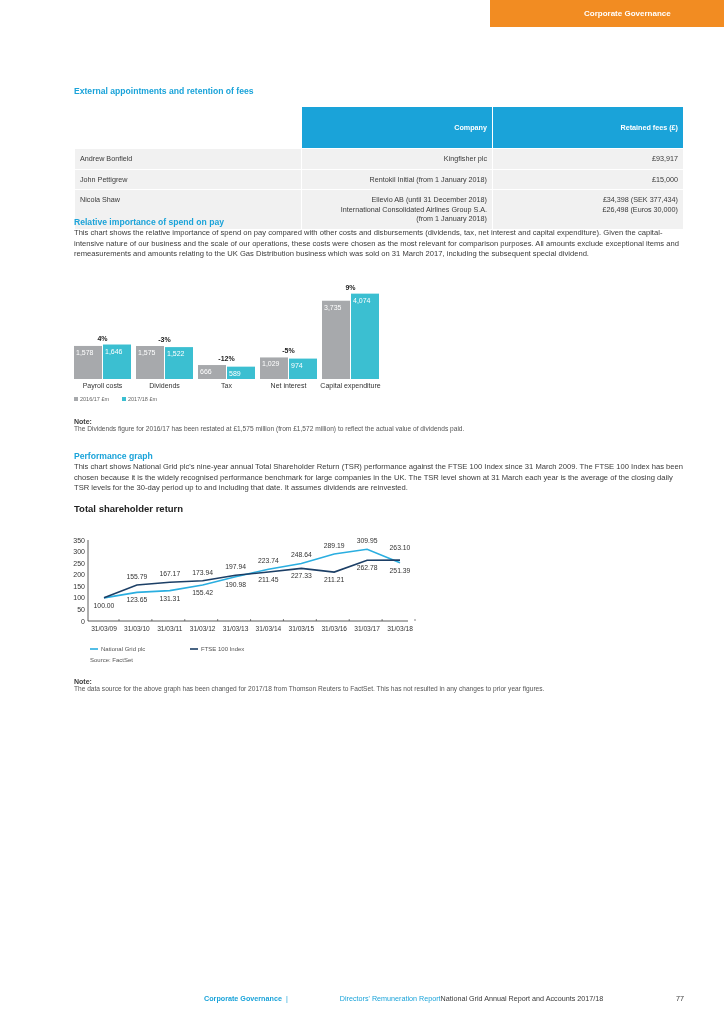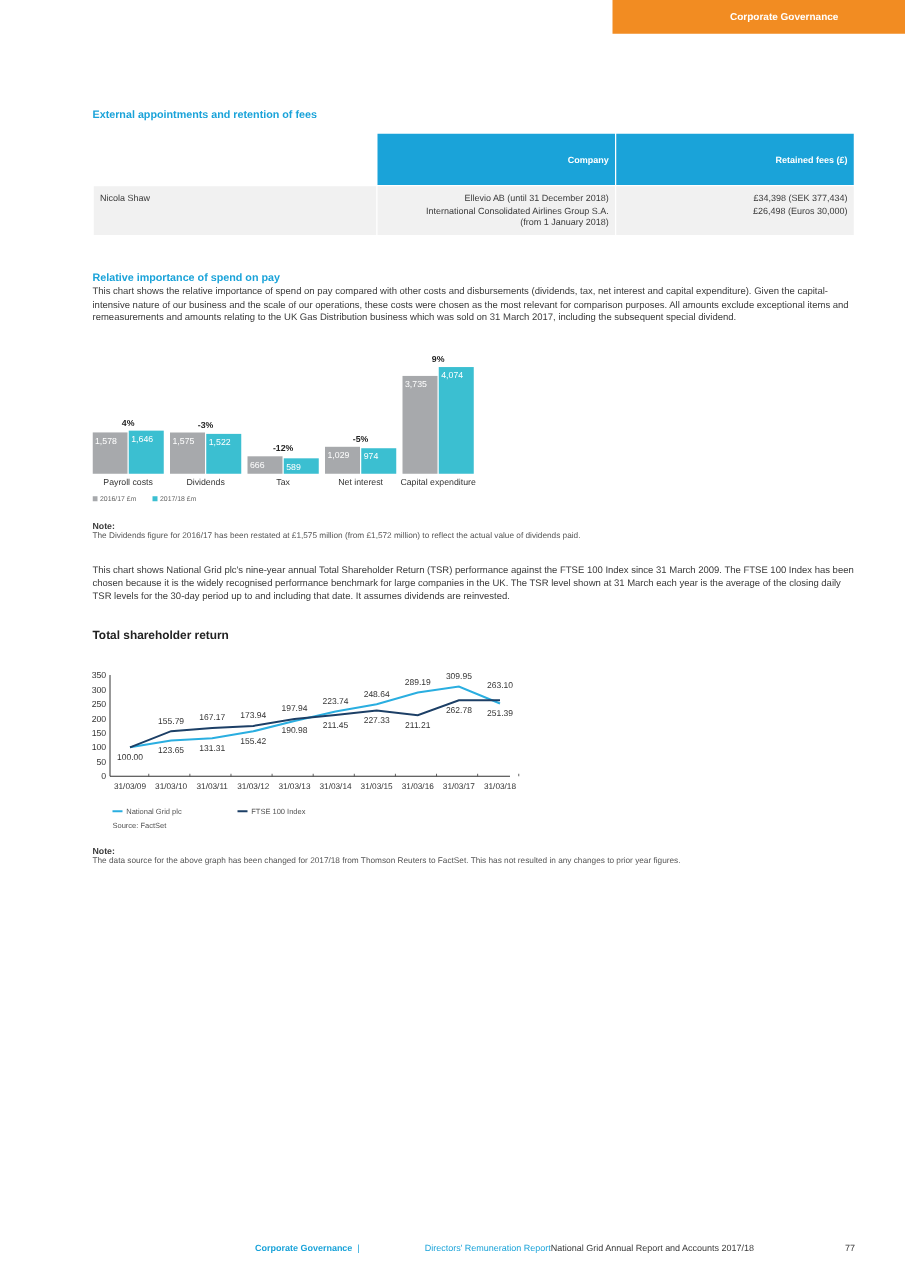--- a/index.html
+++ b/index.html
@@ -44,20 +44,38 @@
   <table class="fees">
     <thead>
       <tr>
         <th class="blank"></th>
         <th>Company</th>
         <th>Retained fees (£)</th>
       </tr>
     </thead>
     <tbody id="fees-body">
         <tr>
+          <td class="name">Andrew Bonfield</td>
+          <td class="company">
+            <div>Kingfisher plc</div>
+          </td>
+          <td class="fee">
+            <div>£93,917</div>
+          </td>
+        </tr>
+        <tr>
+          <td class="name">John Pettigrew</td>
+          <td class="company">
+            <div>Rentokil Initial (from 1 January 2018)</div>
+          </td>
+          <td class="fee">
+            <div>£15,000</div>
+          </td>
+        </tr>
+        <tr>
           <td class="name">Nicola Shaw</td>
           <td class="company">
             <div>Ellevio AB (until 31 December 2018)</div>
             <div>International Consolidated Airlines Group S.A.</div>
             <div>(from 1 January 2018)</div>
           </td>
           <td class="fee">
             <div>£34,398 (SEK 377,434)</div>
             <div>£26,498 (Euros 30,000)</div>
           </td>
@@ -107,20 +125,21 @@
     <rect x="48" y="115" width="4" height="4" fill="#3bbfd1"></rect>
     <text x="54" y="119" font-size="5.5" fill="#666">2017/18 £m</text>
   </svg>
 
 <div class="note1">
   <div class="note-label">Note:</div>
   <div class="note-text">The Dividends figure for 2016/17 has been restated at £1,575 million (from £1,572 million) to reflect the actual value of dividends paid.</div>
 </div>
 
 <div class="perf-section">
+  <h2>Performance graph</h2>
   <p class="body">This chart shows National Grid plc's nine-year annual Total Shareholder Return (TSR) performance against the FTSE 100 Index since 31 March 2009. The FTSE 100 Index has been chosen because it is the widely recognised performance benchmark for large companies in the UK. The TSR level shown at 31 March each year is the average of the closing daily TSR levels for the 30-day period up to and including that date. It assumes dividends are reinvested.</p>
 </div>
 
 <div class="tsr-title">Total shareholder return</div>
 <svg class="tsr-chart" id="tsr-chart" viewBox="0 0 360 150" width="360" height="150">
     <line x1="28" y1="20" x2="28" y2="101" stroke="#333" stroke-width="0.8"></line>
     <line x1="28" y1="101" x2="348" y2="101" stroke="#333" stroke-width="0.8"></line>
     <text x="25" y="103.5" font-size="7" fill="#333" text-anchor="end">0</text>
     <text x="25" y="91.92857142857143" font-size="7" fill="#333" text-anchor="end">50</text>
     <text x="25" y="80.35714285714286" font-size="7" fill="#333" text-anchor="end">100</text>

